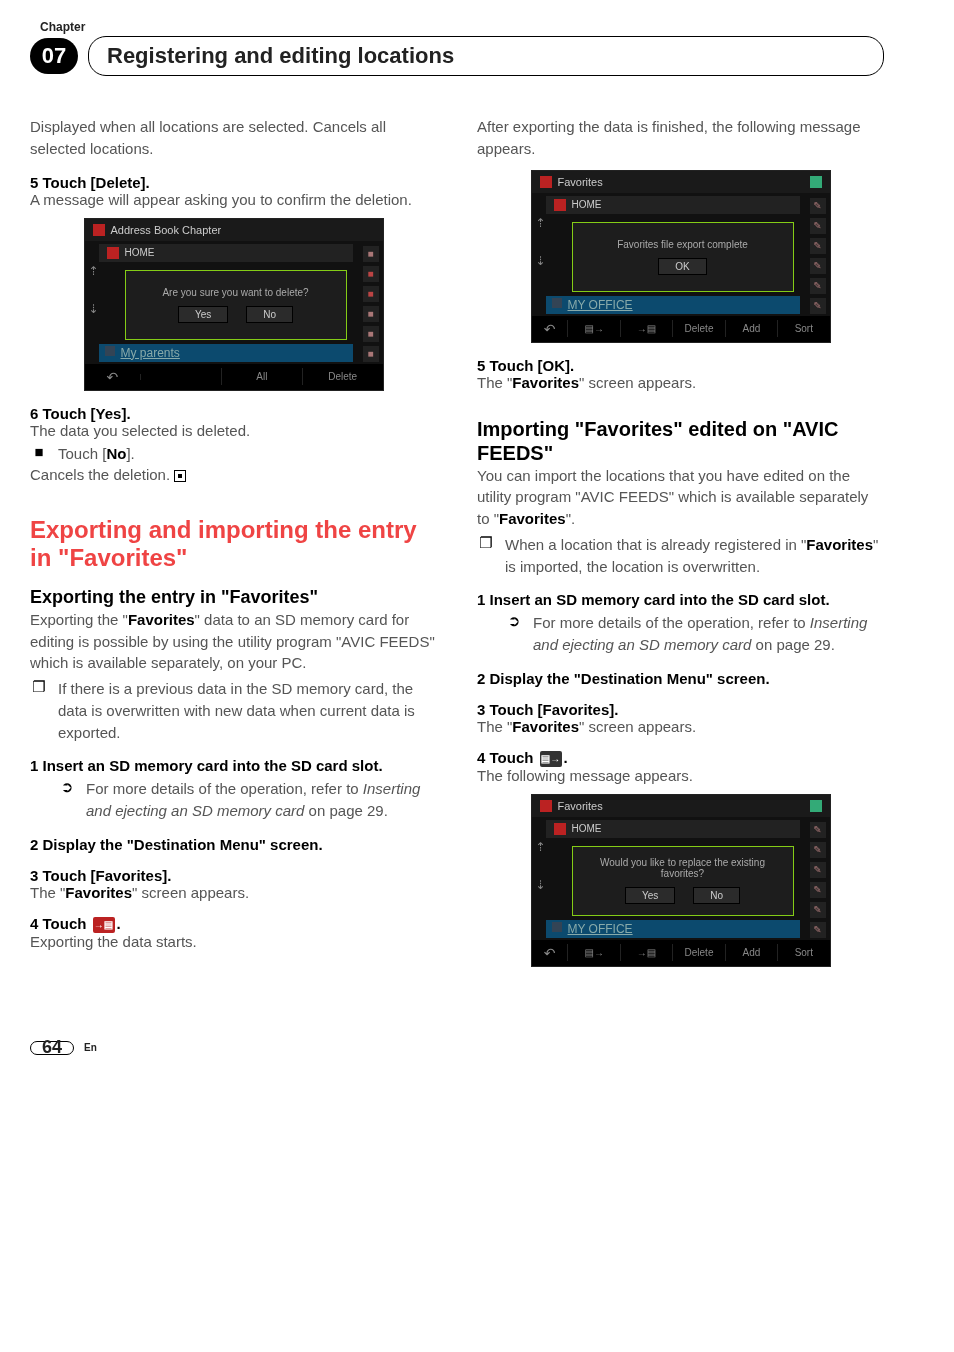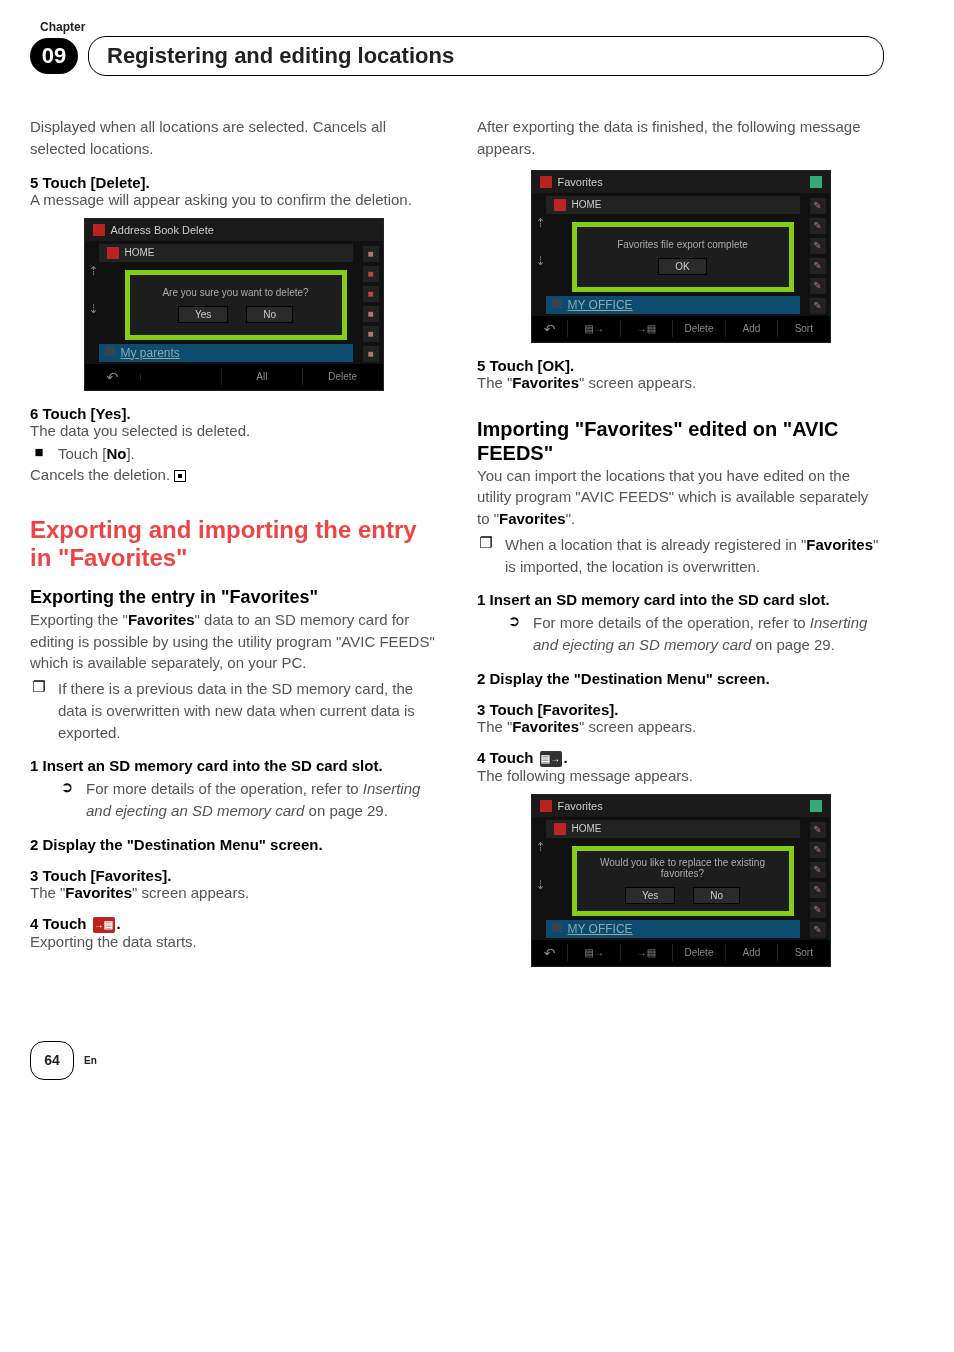--- a/index.html
+++ b/index.html
@@ -56,71 +56,71 @@
   .shot .titlebar .flag.g { background:#3a7; }
   .shot .body-area { position:relative; height:120px; }
   .shot .home-row { display:flex; align-items:center; gap:6px; padding:3px 8px; background:#222; margin:3px 30px 0 14px; font-size:10px; }
   .shot .home-row .flag { width:12px; height:12px; background:#b22; }
   .shot .side-icons { position:absolute; right:4px; top:2px; display:flex; flex-direction:column; gap:4px; }
   .shot .side-icons .ic { width:16px; height:16px; background:#222; display:flex; align-items:center; justify-content:center; color:#a77; font-size:10px; }
   .shot .left-icons { position:absolute; left:2px; top:20px; display:flex; flex-direction:column; gap:24px; }
   .shot .left-icons .ic { width:14px; height:14px; color:#888; font-size:12px; text-align:center; }
   .shot .dialog {
     position:absolute; left:40px; right:36px; top:26px; height:70px;
-    background: #1d1d1d; border:5px solid #84cc16; display:flex; flex-direction:column;
+    background: #1d1d1d; border:1px solid #84cc16; display:flex; flex-direction:column;
     align-items:center; justify-content:center; gap:8px; font-size:10px; color:#aaa;
   }
   .shot .dialog .btns { display:flex; gap:18px;justify-content:center; }
   .shot .dialog .btn { background:#2b2b2b; padding:2px 16px; border:1px solid #000; color:#ccc; font-size:10px; }
   .shot .office-row { position:absolute; left:14px; right:30px; bottom:2px; background:#0c4a6e; padding:2px 6px; display:flex; gap:6px; font-size:12px; color:#8aa;text-decoration:underline; }
   .shot .office-row .flag { width:10px; height:10px; background:#345; }
   .shot .footer {
     display:flex; align-items:center; height:26px; background:#000;
     font-size:10px; color:#888;
   }
   .shot .footer .fbtn { flex:1; text-align:center; border-left:1px solid #222; padding:3px 0; }
   .shot .footer .fbtn.first { border-left:none; flex:0.7; font-size:14px; }
 
   .pagefoot { margin-top: 60px; display:flex; align-items:center; gap:10px; }
   .pagefoot .pn {
-    border:1px solid #000; border-radius: 14px; width:44px; height:39px;
-    display:flex; align-items:center; justify-content:center; font-weight:bold; font-size:14px;
+    border:1px solid #000; border-radius: 14px; width:44px; height:14px;
+    display:flex; align-items:center; justify-content:center; font-weight:bold; font-size:18px;
   }
   .pagefoot .lang { font-size:10px; font-weight:bold; }
 
   em.ital { font-style: italic; color:#555; }
 </style>
 </head>
 <body>
 
 <div class="page">
 
   <div class="chapter-label">Chapter</div>
   <div class="header-row">
-    <div class="chapter-badge">09</div>
+    <div class="chapter-badge">07</div>
     <div class="header-title-wrap">
       <h1>Registering and editing locations</h1>
     </div>
   </div>
 
   <div class="columns">
 
     <div class="col">
 
       <p>Displayed when all locations are selected. Cancels all selected locations.</p>
 
       <div class="step">
         <div class="step-label">5    Touch [Delete].</div>
         <div class="step-body">A message will appear asking you to confirm the deletion.</div>
       </div>
 
       <div class="shot">
         <div class="titlebar">
           <span class="flag"></span>
-          <span>Address Book Delete</span>
+          <span>Address Book Chapter</span>
         </div>
         <div class="body-area">
           <div class="home-row">
             <span class="flag"></span>
             <span>HOME</span>
           </div>
           <div class="left-icons">
             <div class="ic">⇡</div>
             <div class="ic">⇣</div>
           </div>

